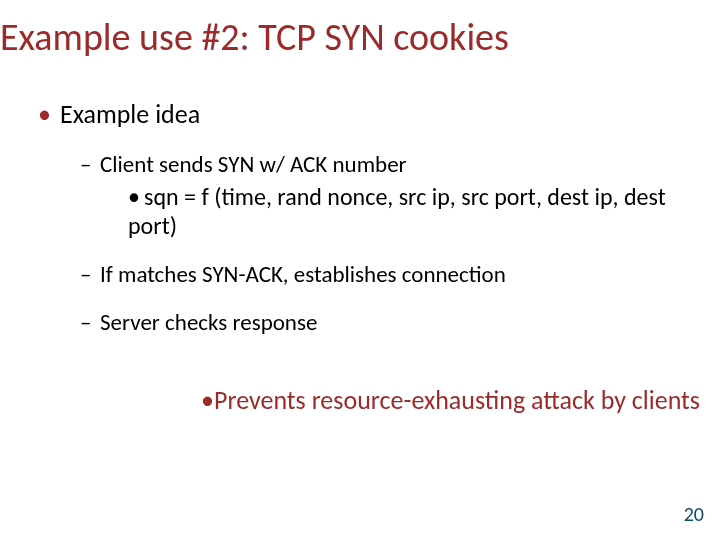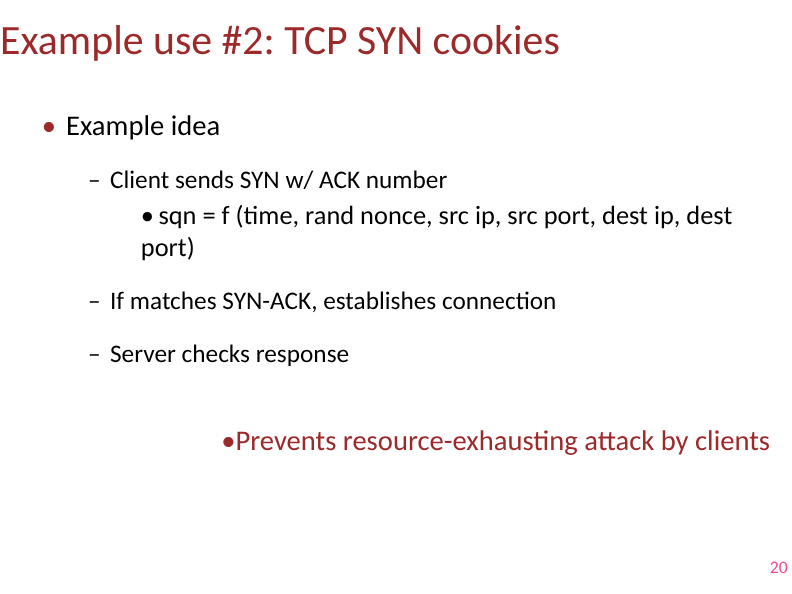--- a/index.html
+++ b/index.html
@@ -55,23 +55,23 @@
       margin-top: 3px;
       margin-bottom: 3px;
     }
     .l3 .dot {
       display: inline-block;
       width: 16px;
     }
     .page-number {
       position: absolute;
       bottom: 14px;
-      right: 4px;
-      font-size: 16px;
-      color: #ec4899;
+      right: 16px;
+      font-size: 20px;
+      color: #0c4a6e;
     }
   </style>
 </head>
 <body>
 
 <div class="title">Example use #2:  TCP SYN cookies</div>
 
 <div class="content">
 
   <div class="l1">

